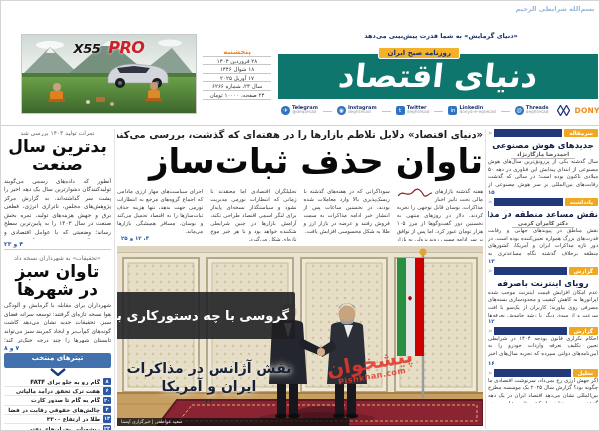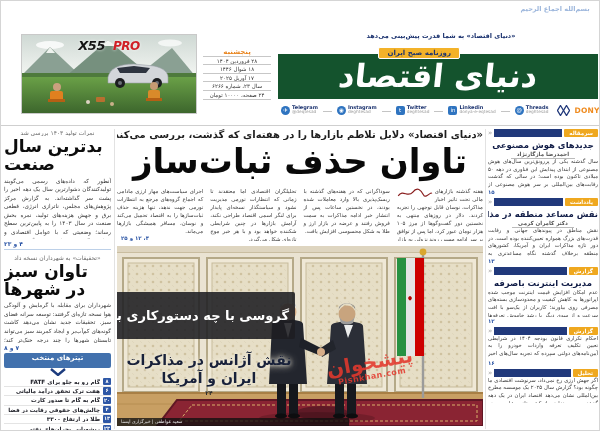--- a/index.html
+++ b/index.html
@@ -5,69 +5,69 @@
   *{margin:0;padding:0;box-sizing:border-box}
   html,body{background:#9a9a9a}
   body{font-family:"DejaVu Sans",sans-serif}
   #page{position:relative;width:600px;height:431px;background:#fff;direction:rtl;overflow:hidden;border:1px solid #d5d5d5;margin:0 auto}
 
   
   .bismillah{position:absolute;top:4px;left:512px;width:84px;text-align:center;font-size:6.5px;font-weight:bold;color:#9cb6dc}
   .ad{position:absolute;left:20px;top:33px;width:176px;height:80px;border:1px solid #c9c9c9;overflow:hidden;background:#dfe7e2}
   .ad svg{display:block}
   .ad-logo{position:absolute;top:3px;left:0;right:0;text-align:center;direction:ltr;font-weight:bold;font-style:italic;color:#141414;font-size:13px;letter-spacing:-.5px;text-shadow:0 0 3px rgba(255,255,255,.8)}
-  .ad-logo .pro{color:#d01f26;font-size:12px;margin-left:8px}
+  .ad-logo .pro{color:#d01f26;font-size:16px;margin-left:8px}
   .dates{position:absolute;left:202px;top:47px;width:68px}
   .d-row{border-bottom:1px solid #c7c7c7;text-align:center;font-size:5.5px;color:#333;height:8.6px;line-height:8.4px;white-space:nowrap;overflow:hidden}
   .d-row.weekday{color:#e8831c;font-weight:bold;font-size:7px}
-  .masthead{position:absolute;left:277px;top:53px;width:320px;height:45px;background:#14532d}
+  .masthead{position:absolute;left:277px;top:53px;width:320px;height:45px;background:#0f766e}
   .mh-title{color:#fff;font-weight:bold;font-size:32px;line-height:45px;text-align:center;transform:skewX(-6deg);letter-spacing:1px}
   .badge{position:absolute;top:-7px;right:138px;background:#f3b229;color:#1d3470;font-size:7px;font-weight:bold;padding:1px 8px;border-radius:2px;border:1px solid #fff;white-space:nowrap}
   .tagline{position:absolute;top:31px;left:360px;width:160px;text-align:center;font-size:6.5px;font-weight:bold;color:#1d3470;white-space:nowrap}
   .social{position:absolute;left:280px;top:100px;width:317px;height:18px;display:flex;direction:ltr;align-items:center;gap:5px}
   .soc{display:flex;align-items:center;gap:2px;flex:0 0 auto}
   .soc-ic{width:9px;height:9px;border-radius:50%;background:#2f74c0;color:#fff;font-size:5.5px;line-height:9px;text-align:center;flex:0 0 9px}
   .soc-ic.sq{border-radius:2px}
   .soc-name{display:block;font-size:5px;font-weight:bold;color:#1d3470;line-height:1.15;direction:ltr}
   .soc-handle{display:block;font-size:4.3px;color:#9a9a9a;line-height:1.15}
   .soc-dash{flex:0 0 9px;height:1px;background:#c4c4c4;margin-top:3px}
   .brandmark{flex:0 0 auto;margin-left:3px;display:flex;align-items:center}
   .site{font-size:7.5px;font-weight:bold;color:#ef8b1f;letter-spacing:.2px;white-space:nowrap}
   .hr-head{position:absolute;left:0;top:124px;width:600px;height:1px;background:#cfcfcf}
   .vr{position:absolute;top:128px;height:300px;width:1px;background:#e2e2e2}
   #vr1{left:113px}#vr2{left:484px}
 
   
   .leftcol{position:absolute;left:3px;top:128px;width:107px;height:301px;overflow:hidden}
   .kicker-s{font-size:6px;color:#6b6b6b;text-align:center;margin-bottom:2px;white-space:nowrap;overflow:hidden}
-  .title-l{font-size:17px;font-weight:bold;color:#0c0c0c;text-align:left;line-height:1.05;margin-bottom:3px}
+  .title-l{font-size:17px;font-weight:bold;color:#0c0c0c;text-align:center;line-height:1.05;margin-bottom:3px}
   .body-s{font-size:5.7px;color:#3a3a3a;text-align:justify;line-height:1.5;overflow:hidden}
   #a1body{height:62px}
   #a2body{height:42px}
   .pref{font-size:6px;color:#2e57a6;font-weight:bold;text-align:left;margin:1px 0 2px}
   .rule-b{height:1px;background:#bcd0e8;margin:2px 0 4px}
   .picks-band{background:#4271ad;color:#fff;font-size:7px;font-weight:bold;text-align:center;height:15px;line-height:11px;border-radius:2px}
   .picks-chev{text-align:center;height:8px;line-height:0;margin:0 0 1px}
   .pick{display:flex;align-items:center;gap:3px;border-bottom:1px solid #e4e4e4;height:9.4px}
   .pick-num{flex:0 0 8px;height:7.5px;background:#2e57a6;color:#fff;font-size:5px;font-weight:bold;text-align:center;line-height:7.5px;border-radius:1px}
   .pick-t{font-size:5.7px;font-weight:bold;color:#23242c;white-space:nowrap;overflow:hidden}
 
   
   .center{position:absolute;left:116px;top:128px;width:366px}
   .main-kicker{font-size:10px;font-weight:bold;color:#1e1e1e;text-align:center;white-space:nowrap;overflow:hidden}
-  .main-headline{font-size:34px;font-weight:bold;color:#090909;text-align:center;line-height:1.25;letter-spacing:-1px}
+  .main-headline{font-size:34px;font-weight:bold;color:#090909;text-align:right;line-height:1.25;letter-spacing:-1px}
   .main-body{position:relative;display:flex;gap:7px;margin-top:4px;height:54px;overflow:hidden}
   .mcol{flex:1;font-size:5.4px;color:#3a3a3a;text-align:justify;line-height:1.5}
   .sig{float:left;width:36px;height:13px;margin:0 2px 1px 0}
   .main-ref{position:absolute;left:2px;bottom:0;font-size:5.5px;color:#2e57a6;font-weight:bold;background:#fff;padding:0 2px}
   .photo{position:absolute;left:116px;top:245px;width:366px;height:180px;overflow:hidden;background:#eae3d2}
   .photo > svg{position:absolute;left:0;top:0}
   .ph-overlay{position:absolute;left:6px;top:46px;width:172px;text-align:center}
   .ph-kicker{display:inline-block;background:rgba(30,30,34,.88);color:#fff;font-size:13px;font-weight:bold;padding:16px 6px;border-radius:2px;white-space:nowrap}
-  .ph-title{margin-top:12px;font-size:14px;font-weight:bold;color:#18213a;line-height:1.3;text-shadow:0 0 4px rgba(246,241,226,.95),0 0 8px rgba(246,241,226,.95)}
+  .ph-title{margin-top:20px;font-size:14px;font-weight:bold;color:#18213a;line-height:1.3;text-shadow:0 0 4px rgba(246,241,226,.95),0 0 8px rgba(246,241,226,.95)}
   .ph-ref{margin-top:2px;font-size:6px;font-weight:bold;color:#2c2c2c}
   .wm{position:absolute;left:210px;top:106px;transform:rotate(-10deg);text-align:center;color:rgba(228,57,45,.88);direction:ltr}
   .wm-fa{font-size:20px;font-weight:bold;line-height:1}
   .wm-en{font-size:8px;font-weight:bold;letter-spacing:.5px}
   .ph-cap{position:absolute;left:0;bottom:0;width:232px;height:8px;background:rgba(15,15,15,.78);color:#e9e9e9;font-size:4.6px;line-height:8px;padding:0 4px;text-align:left}
 
   
   .sidebar{position:absolute;left:487px;top:128px;width:110px;height:301px;overflow:hidden}
   .sb{margin-bottom:3px}
   .sb-head{display:flex;align-items:center;height:8px}
@@ -79,21 +79,21 @@
   .sb-author span{border-bottom:1px solid #bbb;padding:0 6px 1px}
   .sb-body{font-size:5.3px;color:#3a3a3a;text-align:justify;line-height:1.45;overflow:hidden}
   .h30{height:30px}.h28{height:28px}.h24{height:24px}.h26{height:26px}
   .sb-ref{font-size:5.5px;color:#2e57a6;font-weight:bold;text-align:left;margin-top:1px}
 </style>
 </head>
 <body>
 
 <div id="page">
 
-  <div class="bismillah">بسم‌الله اجماع الرحیم</div>
+  <div class="bismillah">بسم‌الله شرایطی الرحیم</div>
 
   <div class="ad">
     <svg width="176" height="80" viewBox="0 0 176 80">
       <defs>
         <linearGradient id="skyg" x1="0" y1="0" x2="0" y2="1">
             <stop offset="0" stop-color="#cfd9d4"></stop>
             <stop offset="1" stop-color="#f4f6f3"></stop>
           </linearGradient>
         <linearGradient id="grassg" x1="0" y1="0" x2="0" y2="1">
             <stop offset="0" stop-color="#6aa047"></stop>
@@ -135,21 +135,21 @@
 
   <div class="dates">
     <div class="d-row weekday">پنجشنبه</div>
     <div class="d-row">۲۸ فروردین ۱۴۰۴</div>
     <div class="d-row">۱۸ شوال ۱۴۴۶</div>
     <div class="d-row">۱۷ آوریل ۲۰۲۵</div>
     <div class="d-row">سال ۲۳، شماره ۶۲۶۶</div>
     <div class="d-row">۲۴ صفحه، ۱۰۰۰۰ تومان</div>
   </div>
 
-  <div class="tagline">«دنیای اقتصاد» به شما قدرت پیش‌بینی می‌دهد</div>
+  <div class="tagline">«دنیای گرمایش» به شما قدرت پیش‌بینی می‌دهد</div>
   <div class="masthead">
     <div class="badge">روزنامه صبح ایران</div>
     <div class="mh-title">دنیای اقتصاد</div>
   </div>
 
   <div class="social">
     <span class="soc">
       <span class="soc-ic">✈</span>
       <span>
           <span class="soc-name">Telegram</span>
@@ -365,21 +365,21 @@
       <div class="sb-body h30">نقش مناطق در پیوندهای جهانی و رقابت قدرت‌های بزرگ همواره تعیین‌کننده بوده است. در دور تازه مذاکرات ایران و آمریکا، کشورهای منطقه برخلاف گذشته نگاه مساعدتری به گفت‌وگوها دارند؛ چراکه ثبات، کانون اقتصاد سیاسی بین‌المللی است.</div>
       <div class="sb-ref">۱۳</div>
     </div>
 
     <div class="sb">
       <div class="sb-head">
         <span class="sb-label">گزارش</span>
         <span class="sb-bar"></span>
         <span class="sb-quote">«</span>
       </div>
-      <div class="sb-title">مدیریت اینترنت باصرفه</div>
+      <div class="sb-title">رویای اینترنت باصرفه</div>
       <div class="sb-body h28">عدم امکان افزایش قیمت اینترنت موجب شده اپراتورها به کاهش کیفیت و محدودسازی بسته‌های مصرفی روی بیاورند؛ کاربران از یک‌سو با افت سرعت و از سوی دیگر با رشد خاموش تعرفه‌ها مواجه شده‌اند و در پاسخ به نقدها، وزیر ارتباطات از برنامه جدید می‌گوید.</div>
       <div class="sb-ref">۱۲</div>
     </div>
 
     <div class="sb">
       <div class="sb-head">
         <span class="sb-label">گزارش</span>
         <span class="sb-bar"></span>
         <span class="sb-quote">«</span>
       </div>

